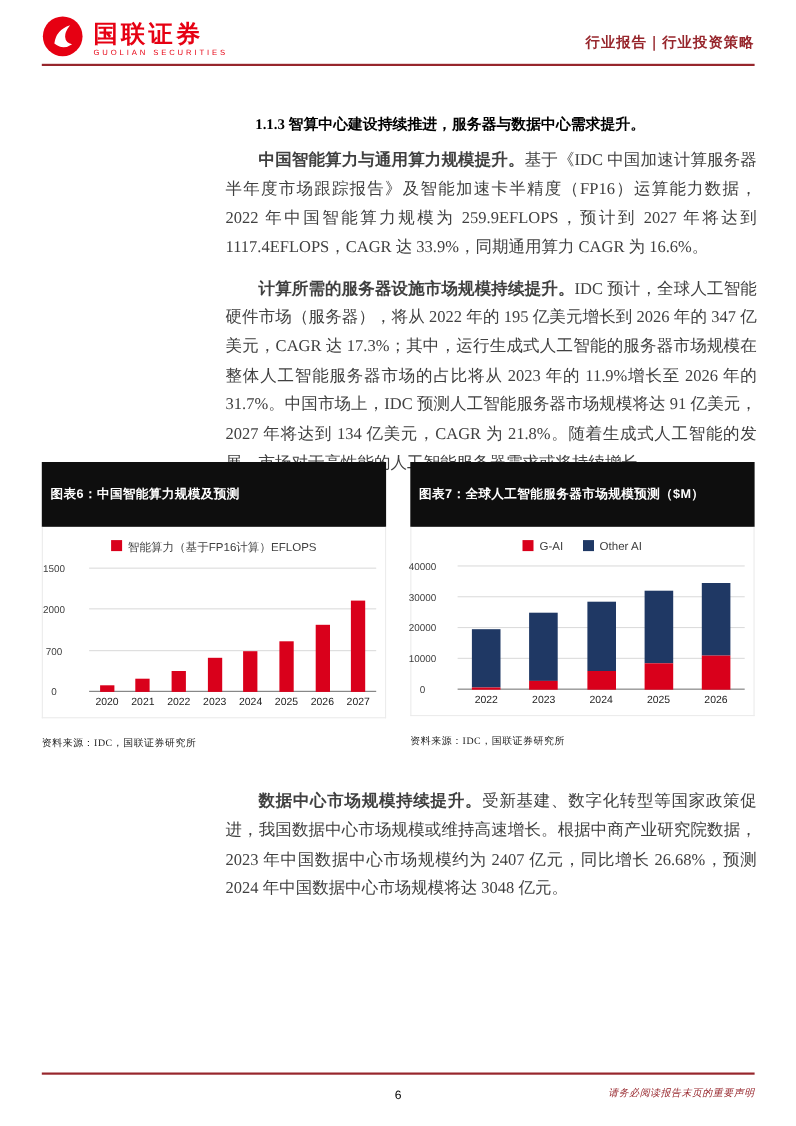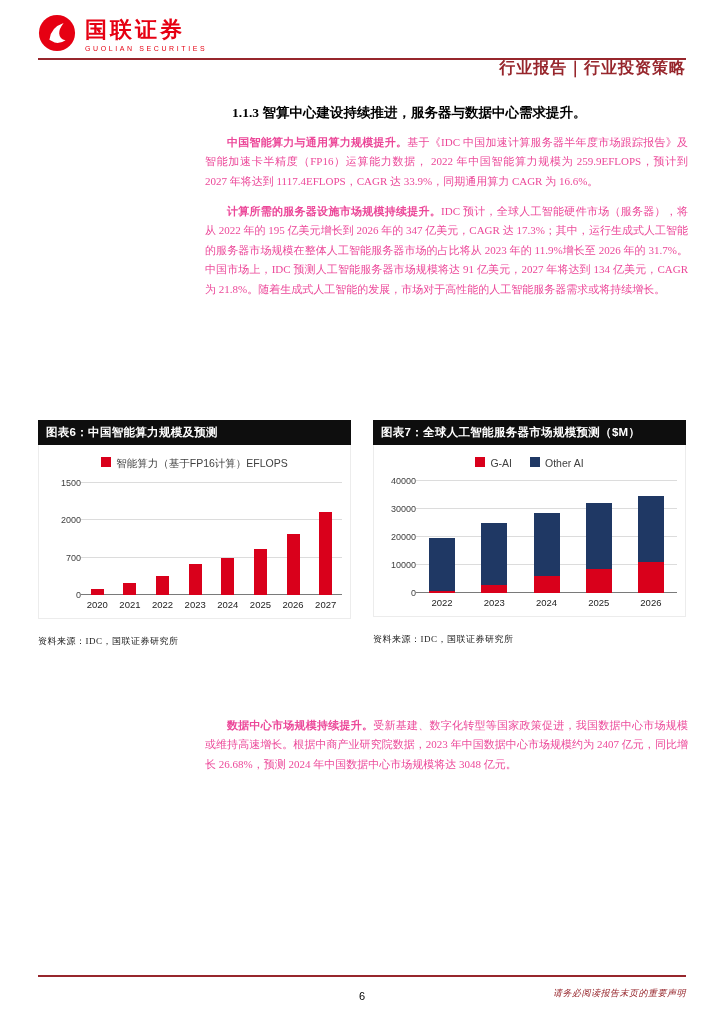--- a/index.html
+++ b/index.html
@@ -17,53 +17,53 @@
   .brand-text .cn {
     font-size:22px; font-weight:bold; color:#e60012; letter-spacing:3px;
     font-family:"Liberation Sans", sans-serif; line-height:1.05;
   }
   .brand-text .en {
     font-size:7px; color:#e60012; letter-spacing:2.6px; margin-top:3px;
     font-family:"Liberation Sans", sans-serif;
   }
   .report-tag {
     position:absolute; right:0; top:16px;
-    font-size:16px; font-weight:bold; color:#97262c;
-    font-family:"Liberation Sans", sans-serif; letter-spacing:1px;margin-top:28px;
+    font-size:13px; font-weight:bold; color:#97262c;
+    font-family:"Liberation Sans", sans-serif; letter-spacing:1px;
   }
   .header-rule { position:absolute; top:58px; left:38px; right:38px; height:2px; background:#97262c; }
 
   
   .section-top { position:absolute; top:104px; left:205px; width:483px; }
   .para3-wrap  { position:absolute; top:700px; left:205px; width:483px;margin-top:16px; }
   .heading { font-size:13.5px; font-weight:bold; text-indent:2em; margin-bottom:11px; color:#000; }
-  .para { font-size:11px; line-height:1.76; text-align:justify; text-indent:2em; margin-bottom:11px; color:#ec4899; }
+  .para { font-size:15px; line-height:1.76; text-align:justify; text-indent:2em; margin-bottom:11px; color:#404040; }
   .lead { font-weight:bold; }
 
   
   .figures { position:absolute; top:420px; left:38px; right:38px; display:flex; gap:22px; }
   .figure { flex:1; min-width:0; }
   .fig-title {
     background:#0e0e0e; color:#fff; font-weight:bold; font-size:11.5px;
-    padding:5px 8px; font-family:"Liberation Sans", sans-serif; letter-spacing:0.3px;
+    padding:22px 8px; font-family:"Liberation Sans", sans-serif; letter-spacing:0.3px;
   }
   .fig-body { border:1px solid #ececec; border-top:none; padding:10px 8px 8px; background:#fff; }
   .legend {
     display:flex; justify-content:center; align-items:center; gap:18px;
     font-size:10.5px; color:#404040; font-family:"Liberation Sans", sans-serif;
     margin:2px 0 12px;
   }
   .legend-item { display:flex; align-items:flex-start; }
   .swatch { width:10px; height:10px; display:inline-block; margin-right:5px; flex:none; }
   .plot-row { display:flex; }
   .y-axis {
     position:relative; width:34px; height:112px;
     font-size:9px; color:#404040; font-family:"Liberation Sans", sans-serif;
   }
-  .y-tick { position:absolute; right:0; width:30px; text-align:right; line-height:10px; }
+  .y-tick { position:absolute; right:17px; width:30px; text-align:center; line-height:10px; }
   .plot { position:relative; flex:1; height:112px; }
   .grid-line { position:absolute; left:0; right:0; height:1px; background:#dcdcdc; }
   .grid-line.baseline { background:#7a7a7a; }
   .bars { position:absolute; left:0; right:0; top:0; bottom:0; display:flex; }
   .bar-slot {
     flex:1; height:100%; display:flex; flex-direction:column-reverse;
     align-items:center; justify-content:flex-start;
   }
   .bar-seg { width:var(--barw,13px); flex:none; }
   .fig-a { --barw:13px; }

